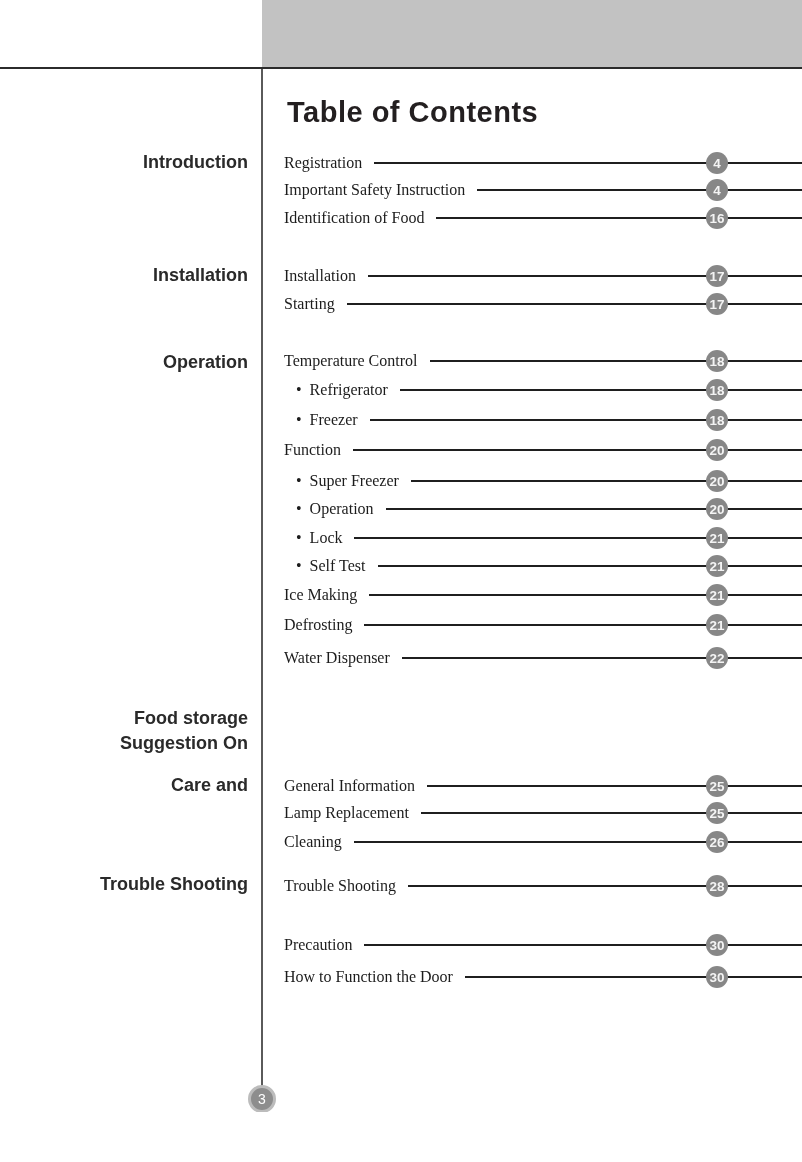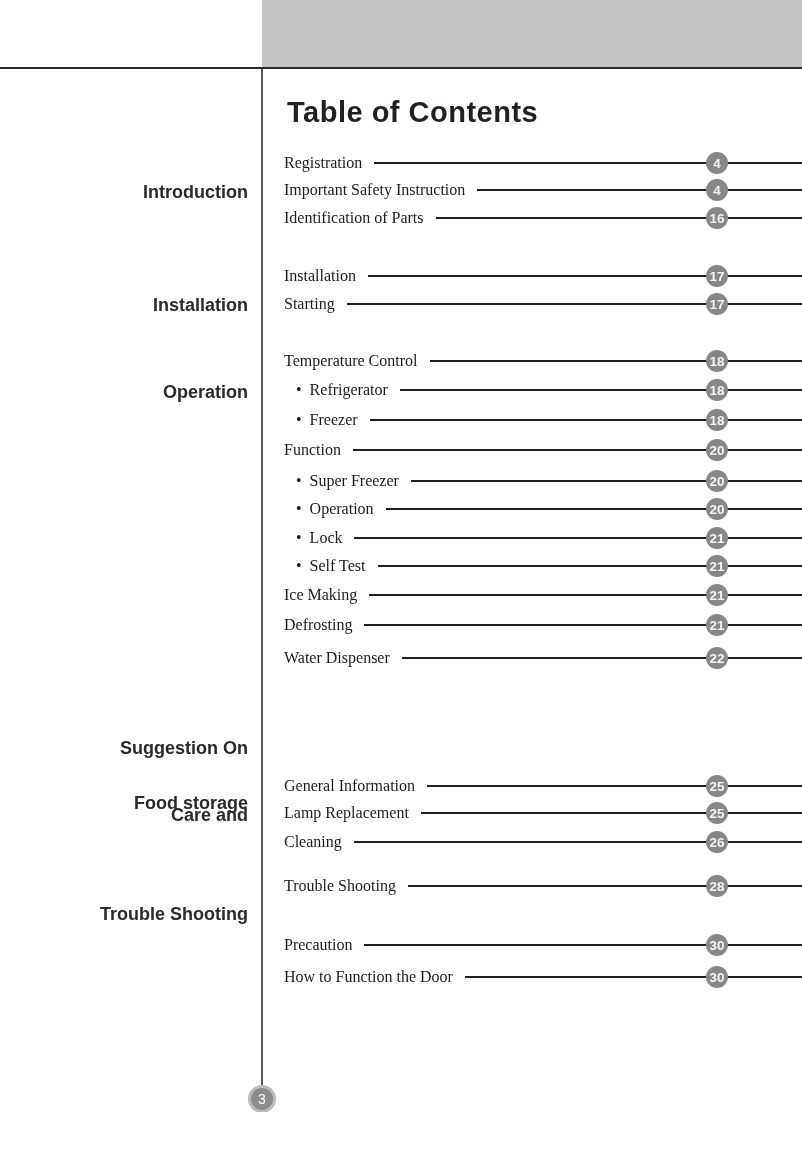--- a/index.html
+++ b/index.html
@@ -6,21 +6,21 @@
   #page{position:relative;width:802px;height:1112px;background:#ffffff;overflow:hidden;
         font-family:"Liberation Sans",sans-serif;}
   .topbar{position:absolute;left:262px;top:0;right:0;height:67px;background:#c2c2c2;}
   .top-rule{position:absolute;left:0;top:67px;width:802px;height:2px;background:#2b2b2b;}
   .bottom-rule{position:absolute;left:0;top:1157px;width:802px;height:2px;background:#4d4d4d;}
   .vline{position:absolute;left:261px;top:69px;width:2px;height:1093px;background:#5a5a5a;}
   .title{position:absolute;left:287px;top:96px;font-size:29px;font-weight:bold;color:#231f20;
          letter-spacing:0.5px;white-space:nowrap;}
   .side-label{position:absolute;left:0;width:248px;text-align:right;font-size:18px;font-weight:bold;
               color:#2a2a2a;line-height:25px;}
-  .side-label span{display:block;margin-top:30px;}
+  .side-label span{display:block;}
   .row{position:absolute;left:284px;right:0;height:28px;display:flex;align-items:center;text-align:right;}
   .row .t{font-family:"Liberation Serif",serif;font-size:16px;color:#1c1c1c;
           white-space:nowrap;padding-right:12px;}
   .row.indent .t{padding-left:12px;}
   .row.indent .t::before{content:"\2022\00a0\00a0";}
   .row .leader{flex:1;height:2px;background:#1f1f1f;}
   .row .badge{position:absolute;left:422px;top:50%;transform:translateY(-50%);
               width:22px;height:22px;border-radius:50%;background:#878787;color:#f4f4f4;
               font-size:13.5px;font-weight:bold;display:flex;align-items:center;justify-content:center;
               z-index:2;}
@@ -43,42 +43,42 @@
   <div class="side-label" style="top:150px">
     <span>Introduction</span>
   </div>
   <div class="side-label" style="top:263px">
     <span>Installation</span>
   </div>
   <div class="side-label" style="top:350px">
     <span>Operation</span>
   </div>
   <div class="side-label" style="top:706px">
+    <span>Food storage</span>
     <span>Suggestion On</span>
-    <span>Food storage</span>
   </div>
   <div class="side-label" style="top:773px">
     <span>Care and</span>
   </div>
   <div class="side-label" style="top:872px">
     <span>Trouble Shooting</span>
   </div>
 
   <div class="row" style="top:149px">
     <span class="t">Registration</span>
     <span class="leader"></span>
     <span class="badge">4</span>
   </div>
   <div class="row" style="top:176px">
     <span class="t">Important Safety Instruction</span>
     <span class="leader"></span>
     <span class="badge">4</span>
   </div>
   <div class="row" style="top:204px">
-    <span class="t">Identification of Parts</span>
+    <span class="t">Identification of Food</span>
     <span class="leader"></span>
     <span class="badge">16</span>
   </div>
 
   <div class="row" style="top:262px">
     <span class="t">Installation</span>
     <span class="leader"></span>
     <span class="badge">17</span>
   </div>
   <div class="row" style="top:290px">

